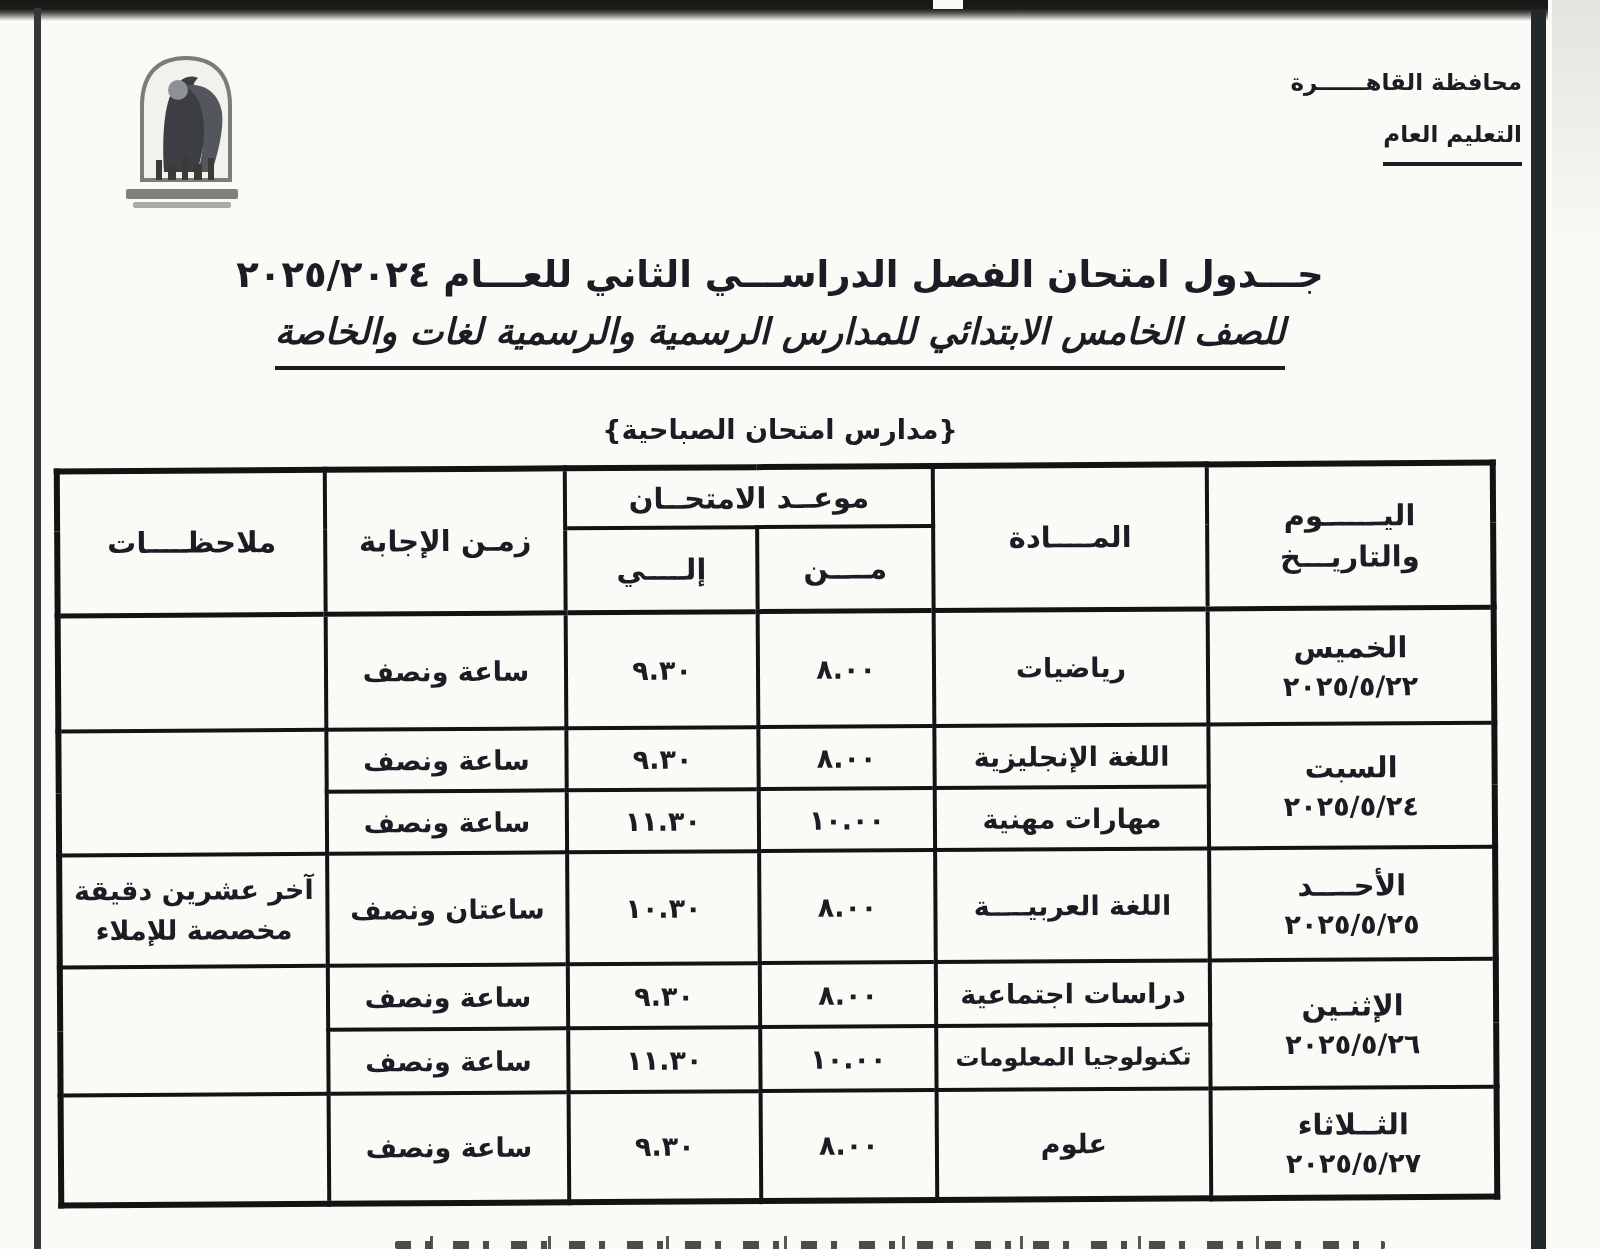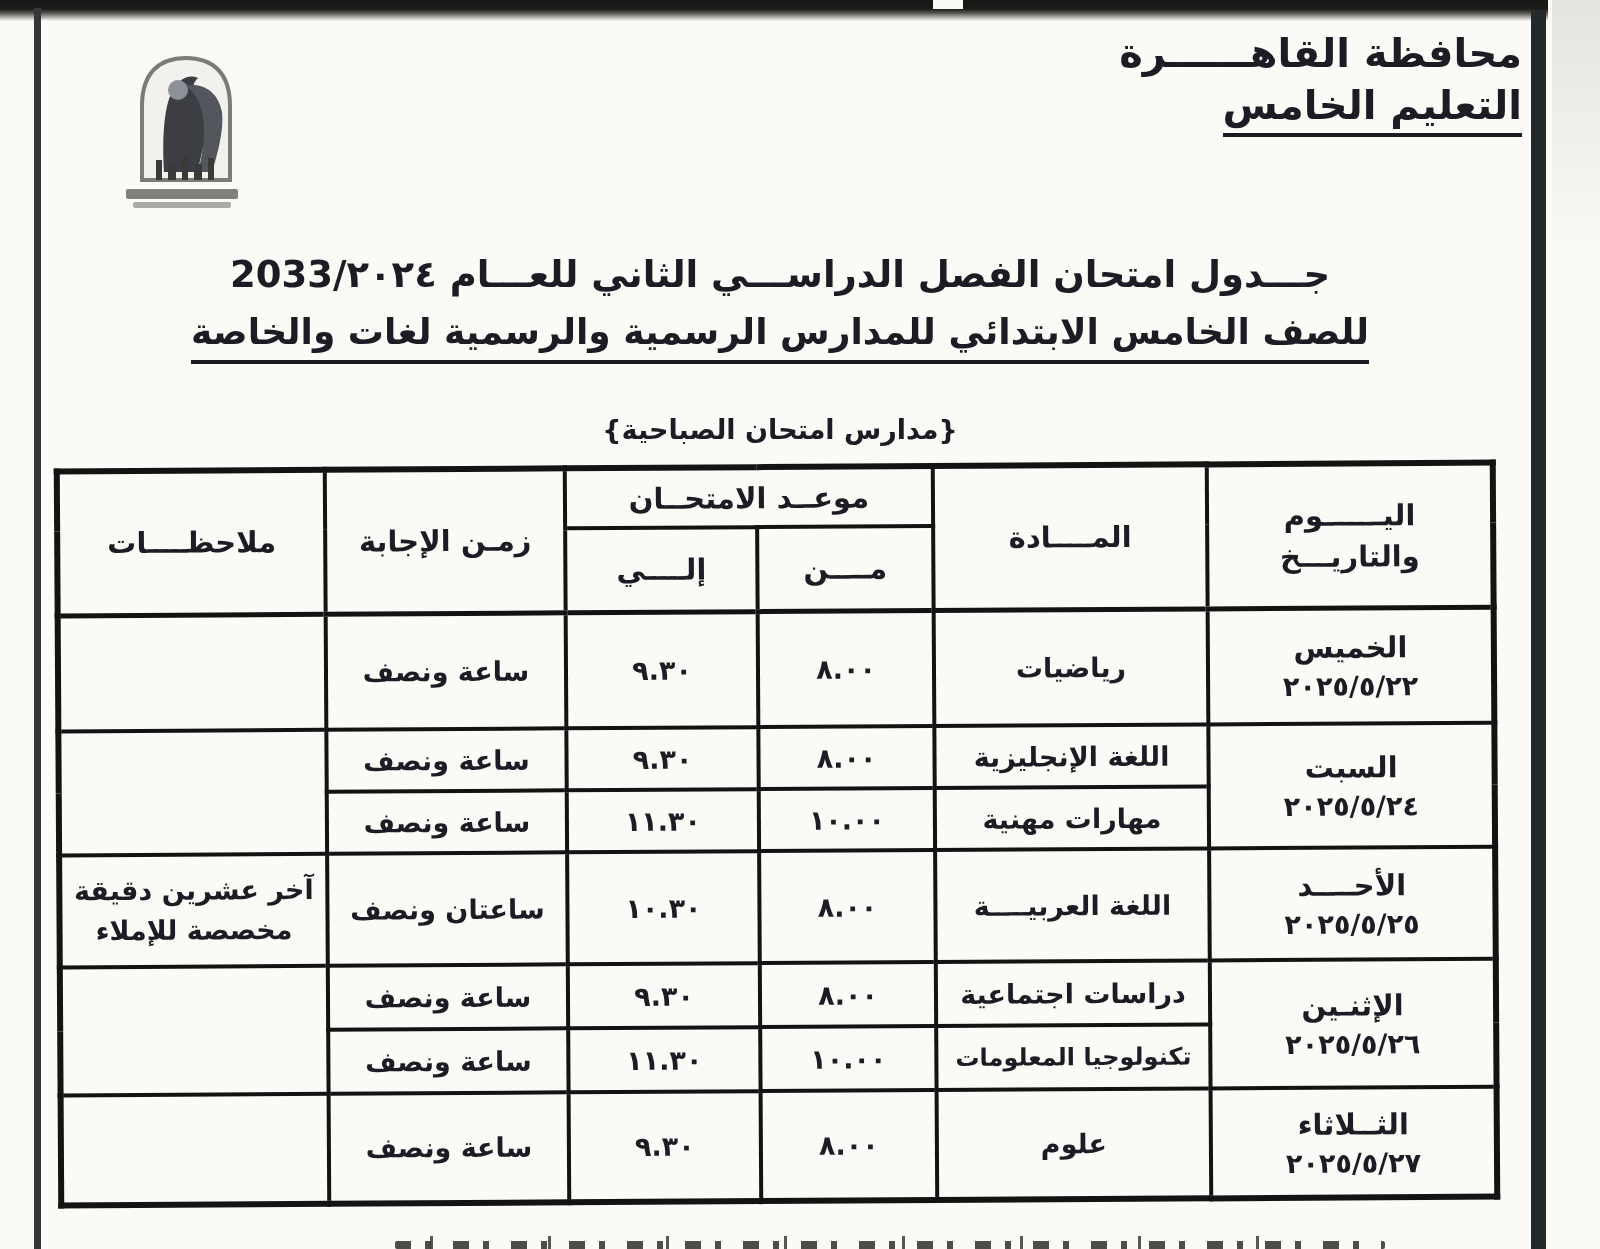--- a/index.html
+++ b/index.html
@@ -10,33 +10,33 @@
   }
   
   .top-band{position:absolute;left:0;top:0;width:1548px;height:22px;
     background:linear-gradient(180deg,#181817 0,#1c1c1b 9px,#56544e 13px,rgba(86,84,78,0) 21px);}
   .top-notch{position:absolute;left:933px;top:0;width:30px;height:9px;background:#fbfaf7;}
   .frame-left{position:absolute;left:34px;top:8px;width:7px;height:1241px;background:#34373a;}
   .frame-right{position:absolute;left:1531px;top:10px;width:15px;height:1239px;background:#23282b;}
   .right-shade{position:absolute;left:1552px;top:0;width:48px;height:260px;
     background:linear-gradient(180deg,#d8d7d4,rgba(216,215,212,0));opacity:.65;}
   
-  .letterhead{position:absolute;right:78px;top:28px;text-align:right;font-size:40px;line-height:50px;}
+  .letterhead{position:absolute;right:78px;top:57px;text-align:right;font-size:23px;line-height:50px;}
   .letterhead .dept-line{margin-top:2px;}
   .letterhead .dept{display:inline-block;border-bottom:4px solid #1c1d24;padding-bottom:3px;}
   
   .logo{position:absolute;left:126px;top:52px;width:112px;}
   .logo svg{display:block;}
   .logo .cap1{height:10px;background:#63625e;opacity:.8;border-radius:2px;margin-top:5px;filter:blur(.4px);}
   .logo .cap2{height:6px;width:88%;margin:3px auto 0;background:#8a8985;opacity:.7;border-radius:2px;filter:blur(.6px);}
   
   .titles{position:absolute;left:62px;top:246px;width:1436px;text-align:center;}
   .title-1{font-size:37px;line-height:58px;}
   .title-2{font-size:36px;line-height:56px;}
-  .title-2 span{display:inline-block;border-bottom:4px solid #1c1d24;padding-bottom:0;}
+  .title-2 span{display:inline-block;border-bottom:4px solid #1c1d24;padding-bottom:6px;font-style:italic;}
   .shift-note{position:absolute;left:62px;top:414px;width:1436px;text-align:center;font-size:27px;}
   
   .table-wrap{position:absolute;left:62px;top:464px;width:1436px;transform:rotate(-0.35deg);}
   table.sched{border-collapse:collapse;table-layout:fixed;width:1436px;direction:rtl;border:6px solid #131313;}
   .sched th,.sched td{border:4px solid #131313;text-align:center;vertical-align:middle;padding:0;overflow:hidden;}
   .sched thead th{font-size:29px;}
   tr.h1{height:60px;}
   tr.h2{height:84px;}
   tr.h2 th{border-bottom-width:5px;}
   .sched thead .rs{border-bottom-width:5px;}
@@ -65,21 +65,21 @@
 
   <div class="top-band"></div>
   <div class="top-notch"></div>
   <div class="frame-left"></div>
   <div class="frame-right"></div>
   <div class="right-shade"></div>
 
   <div class="letterhead">
     <div>محافظة القاهــــــرة</div>
     <div class="dept-line">
-      <span class="dept">التعليم الخامس</span>
+      <span class="dept">التعليم العام</span>
     </div>
   </div>
 
   <div class="logo">
     <svg width="104" height="132" viewBox="0 0 104 132">
       <path d="M8 128 V54 C8 20 26 6 52 6 C78 6 96 20 96 54 V128 Z" fill="#f2f1ee" stroke="#7c7b77" stroke-width="4"></path>
       <path d="M30 120 C28 84 30 52 40 36 C46 26 56 22 64 26 C60 30 58 34 60 40 C70 44 76 56 74 70 C72 88 66 104 64 120 Z" fill="#3c3e44"></path>
       <path d="M52 34 C66 30 84 38 88 60 C90 78 84 100 78 120 L64 120 C70 96 74 70 64 48 C60 40 54 36 52 34 Z" fill="#53565c"></path>
       <circle cx="44" cy="38" r="10" fill="#8d9096"></circle>
       <g fill="#3a3a38">
@@ -88,21 +88,21 @@
         <rect x="48" y="104" width="6" height="24"></rect>
         <rect x="60" y="112" width="8" height="16"></rect>
         <rect x="74" y="106" width="6" height="22"></rect>
       </g>
     </svg>
     <div class="cap1"></div>
     <div class="cap2"></div>
   </div>
 
   <div class="titles">
-    <div class="title-1">جـــدول امتحان الفصل الدراســـي الثاني للعـــام 2033/٢٠٢٤</div>
+    <div class="title-1">جـــدول امتحان الفصل الدراســـي الثاني للعـــام ٢٠٢٥/٢٠٢٤</div>
     <div class="title-2">
       <span>للصف الخامس الابتدائي للمدارس الرسمية والرسمية لغات والخاصة</span>
     </div>
   </div>
   <div class="shift-note">{مدارس امتحان الصباحية}</div>
 
   <div class="table-wrap">
     <table class="sched">
       <colgroup>
         <col style="width:286px">

